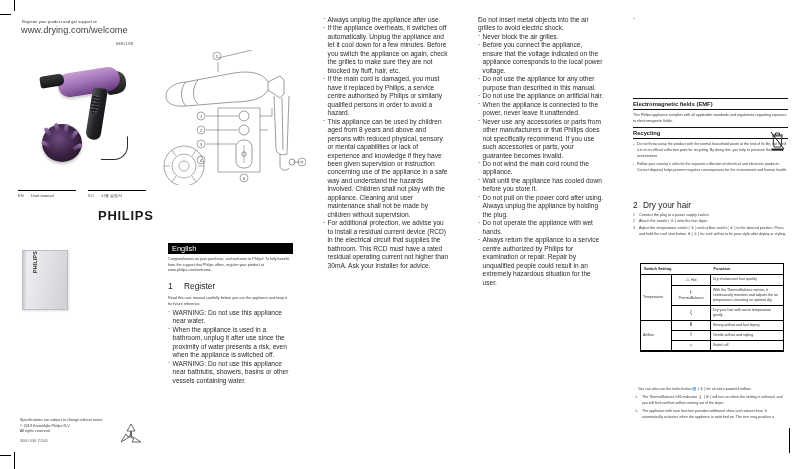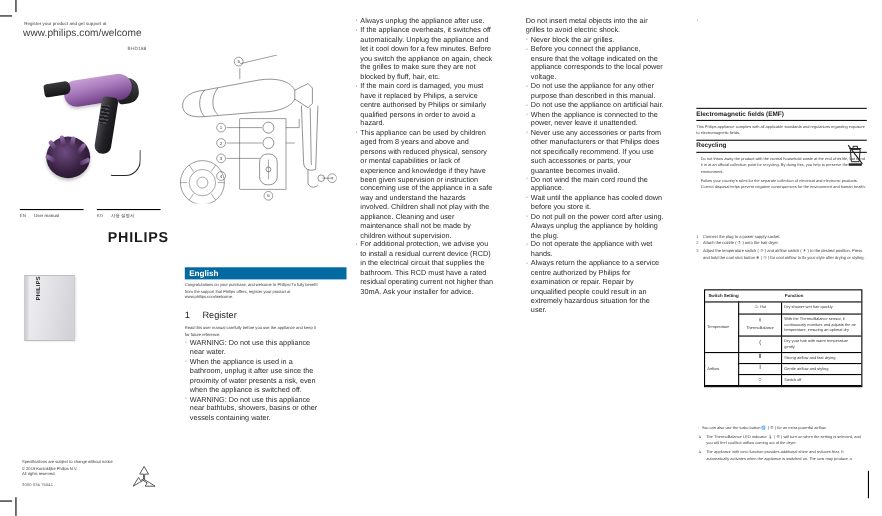--- a/index.html
+++ b/index.html
@@ -165,24 +165,24 @@
   }
 
   
   .col { position: absolute; top: 16px; width: 126px; }
   #col2 { left: 323px; }
   #col3 { left: 478px; }
 
   
   #english-bar {
     position: absolute; left: 168px; top: 243px;
-    width: 147px; height: 11px;
-    background: #0369a1;
+    width: 125px; height: 11px;
+    background: #000000;
     color: #fff;
-    font-size: 7.4px; font-weight: bold;
+    font-size: 7.4px; font-weight: normal;
     line-height: 11px;
     padding-left: 4px;
     box-sizing: border-box;
   }
   #intro-para {
     position: absolute; left: 168px; top: 257px; width: 124px;
     font-size: 3.7px; line-height: 1.55; color: #3a3a3a;
   }
   #h1-important {
     position: absolute; left: 168px; top: 281px; width: 124px;
@@ -302,21 +302,21 @@
 
   <div class="crop" style="left:14px; top:0; width:.8px; height:11px;"></div>
   <div class="crop" style="left:0; top:14px; width:11px; height:.8px;"></div>
   <div class="crop" style="left:14px; top:452px; width:.8px; height:17px;"></div>
   <div class="crop" style="left:0; top:455px; width:11px; height:.8px;"></div>
   <div class="crop" style="left:789px; top:428px; width:.8px; height:25px;"></div>
 
   <div id="cover">
 
     <div id="register-line">Register your product and get support at</div>
-    <div id="welcome-url">www.philips.com/welcome</div>
+    <div id="welcome-url">www.drying.com/welcome</div>
     <div id="model-no">BHD188</div>
 
     <div id="hero">
       <div class="dryer-rear"></div>
       <div class="dryer-body"></div>
       <div class="dryer-nozzle"></div>
       <div class="dryer-handle"></div>
       <div class="dryer-handle-ridge"></div>
       <div class="dryer-cord"></div>
       <div class="diffuser">
@@ -473,20 +473,23 @@
           <path d="M6.5 4 L6.5 2 L10.5 2 L10.5 4"></path>
           <path d="M2 1 L15 18" stroke-width="1"></path>
           <rect x="2.5" y="17.5" width="12" height="2.2" fill="#222" stroke="none"></rect>
         </svg>
       </div>
       <p>Do not throw away the product with the normal household waste at the end of its life, but hand it in at an official collection point for recycling. By doing this, you help to preserve the environment.</p>
       <p>Follow your country's rules for the separate collection of electrical and electronic products. Correct disposal helps prevent negative consequences for the environment and human health.</p>
     </div>
   </div>
 
+  <div id="h2-dry">
+    <span class="num">2</span><span>Dry your hair</span>
+  </div>
 
   <div id="steps">
     <div class="step">
       <span class="sn">1</span>
       <span>Connect the plug to a power supply socket.</span>
     </div>
     <div class="step">
       <span class="sn">2</span>
       <span>Attach the nozzle ( ⑤ ) onto the hair dryer.</span>
     </div>

